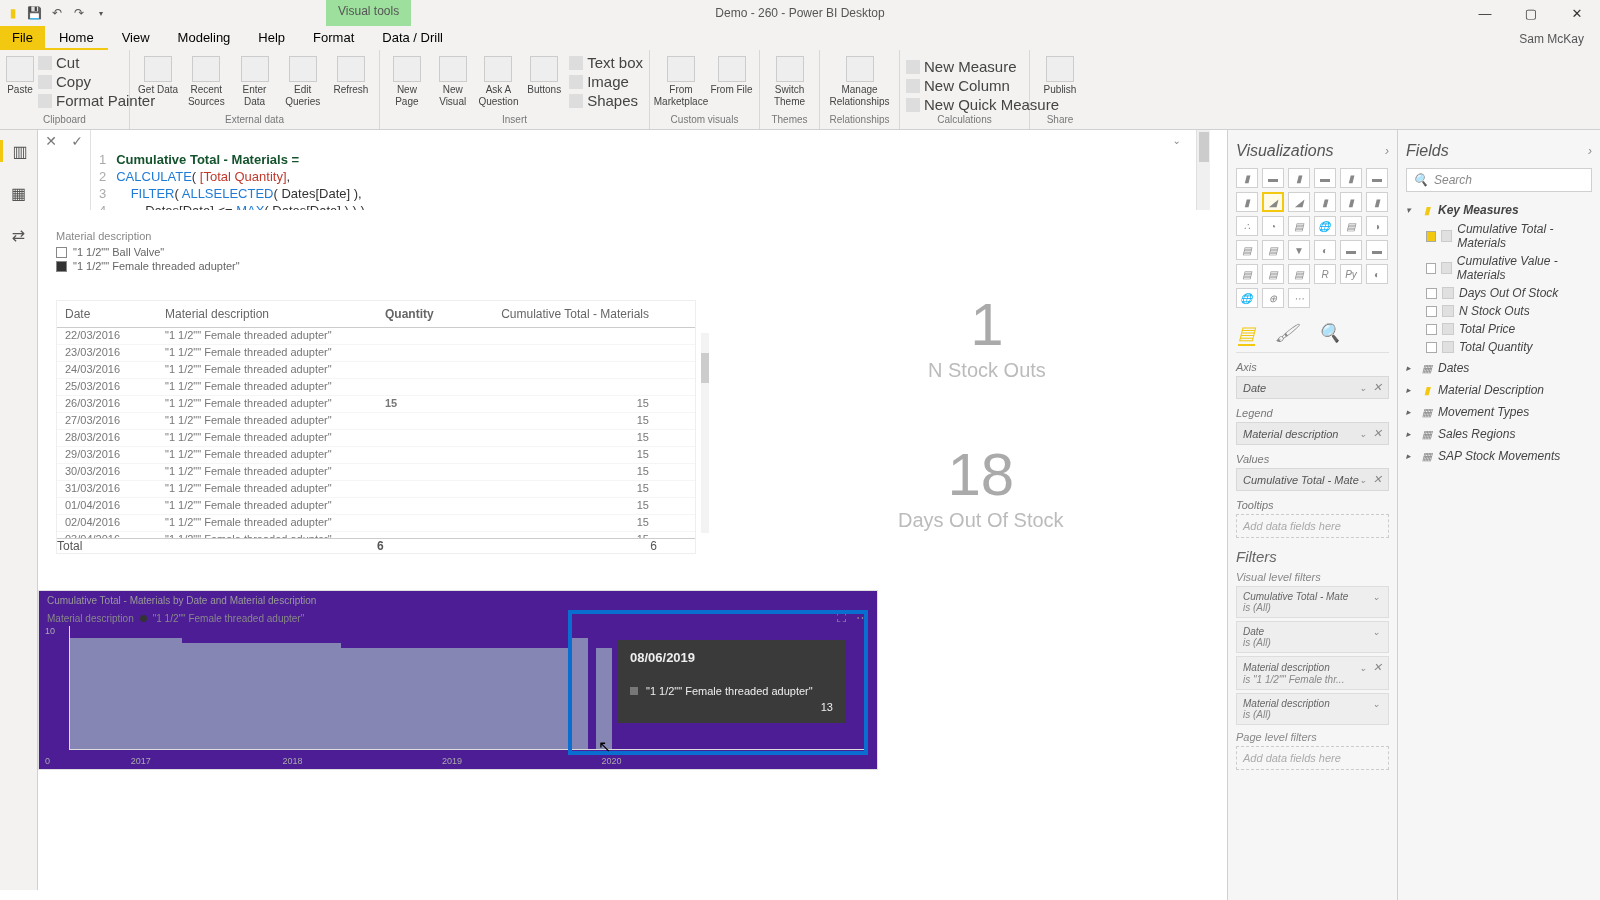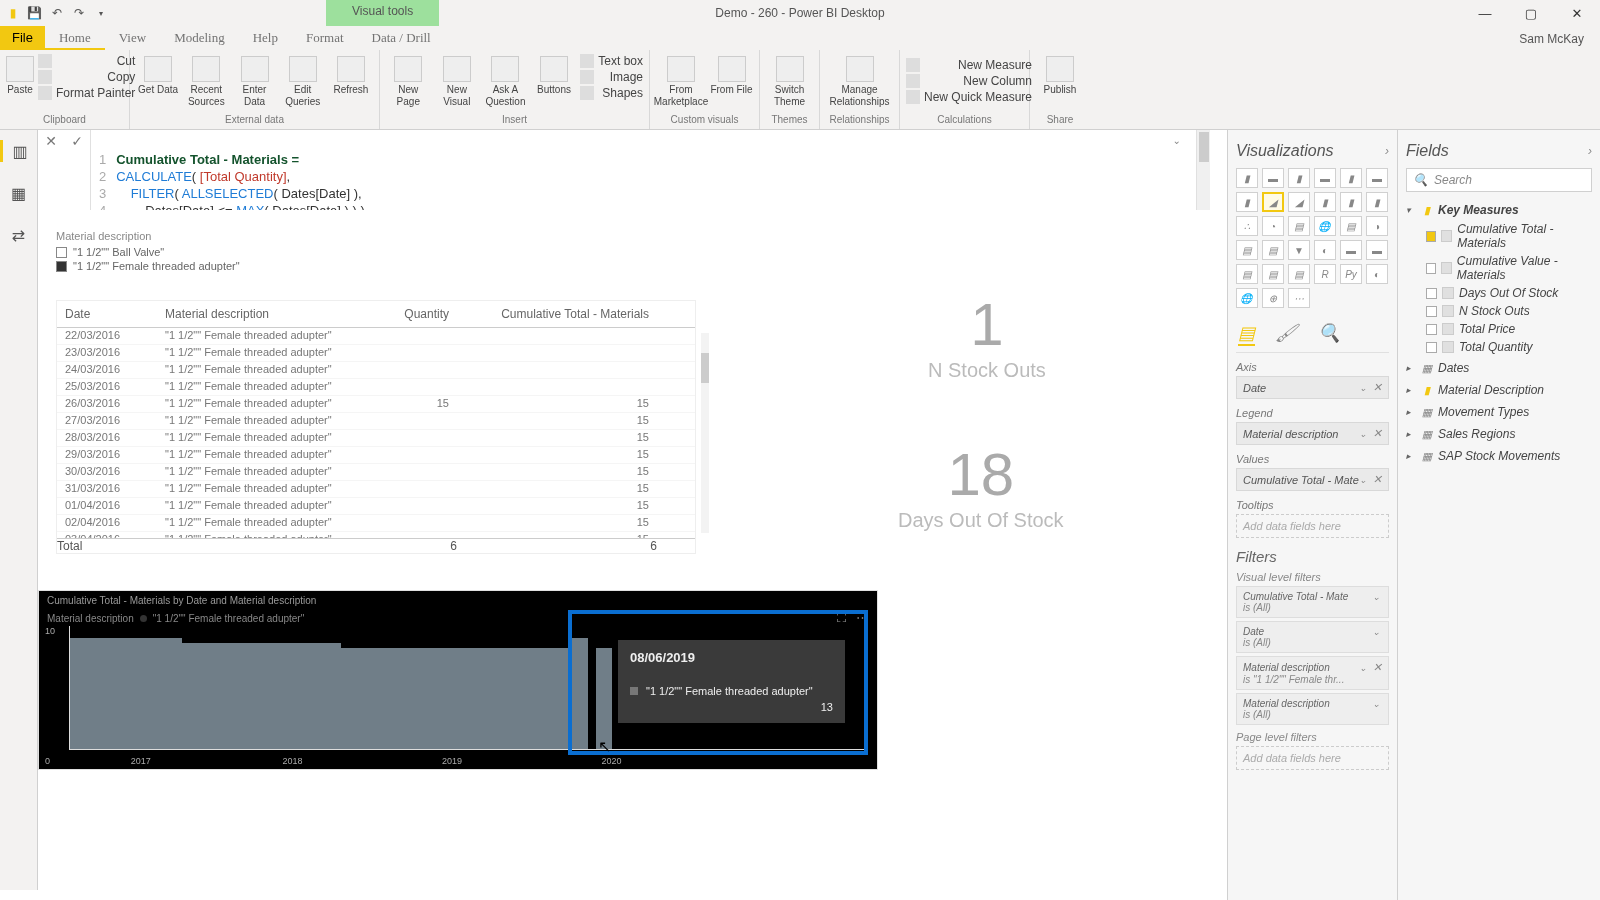--- a/index.html
+++ b/index.html
@@ -2,41 +2,41 @@
 <html><head>
 <meta charset="utf-8">
 <style>
 * { box-sizing: border-box; margin: 0; padding: 0; font-family: "Segoe UI", sans-serif; }
 body { width: 1600px; height: 900px; background: #fff; overflow: hidden; font-size: 12px; color: #333; }
 
 
 .titlebar { height: 26px; background: #f3f2f1; display: flex; align-items: center; position: relative; }
 .qat { display: flex; gap: 4px; padding-left: 4px; align-items: center; }
 .qat-icon { width: 18px; height: 18px; display: flex; align-items: center; justify-content: center; font-size: 12px; color: #555; cursor: pointer; }
-.vistool-tab { position: absolute; left: 326px; top: 0; height: 26px; background: #9de09d; color: #555; padding: 4px 26px; font-size: 12px; }
+.vistool-tab { position: absolute; left: 326px; top: 0; height: 26px; background: #9de09d; color: #555; padding: 4px 12px; font-size: 12px; }
 .title-text { position: absolute; left: 50%; transform: translateX(-50%); font-size: 12px; color: #555; }
 .winbtns { position: absolute; right: 0; top: 0; display: flex; }
 .winbtn { width: 46px; height: 26px; display: flex; align-items: center; justify-content: center; font-size: 13px; color: #333; cursor: pointer; }
 
 
 .menubar { height: 24px; background: #f3f2f1; display: flex; align-items: flex-end; }
 .file-tab { background: #f2c811; color: #000; padding: 4px 12px; height: 24px; font-size: 13px; }
-.menu-tab { padding: 4px 14px; height: 24px; font-size: 13px; color: #737373; cursor: pointer; font-family: Liberation Serif, serif; }
+.menu-tab { padding: 4px 14px; height: 24px; font-size: 13px; color: #000000; cursor: pointer; }
 .username { margin-left: auto; padding: 4px 16px; font-size: 12px; color: #555; }
 
 
 .ribbon { height: 80px; background: #f3f2f1; border-bottom: 1px solid #d0d0d0; display: flex; }
 .ribbon-group { border-right: 1px solid #d8d8d8; padding: 2px 6px; display: flex; flex-direction: column; justify-content: space-between; }
 .ribbon-group-label { font-size: 10px; color: #777; text-align: center; padding-bottom: 2px; }
 .ribbon-row { display: flex; gap: 4px; align-items: flex-start; flex: 1; }
 .rbtn-lg { display: flex; flex-direction: column; align-items: center; width: 50px; padding-top: 4px; cursor: pointer; }
 .rbtn-lg .ico { width: 28px; height: 26px; background: #eee; border: 1px solid #ccc; margin-bottom: 2px; }
 .rbtn-lg .lbl { font-size: 10px; text-align: center; line-height: 12px; color: #444; }
 .rbtn-sm-col { display: flex; flex-direction: column; gap: 2px; padding-top: 2px; }
-.rbtn-sm { display: flex; align-items: center; gap: 4px; font-size: 12px; color: #444; cursor: pointer; white-space: nowrap; justify-content: space-between; }
+.rbtn-sm { display: flex; align-items: center; gap: 4px; font-size: 15px; color: #444; cursor: pointer; white-space: nowrap; }
 .rico { width: 14px; height: 14px; background: #ddd; display: inline-block; }
 .rico-paste{background:linear-gradient(#f4d766,#e0b83c);}
 .rico-db{background:#f2c811;}
 .rico-chart{background:#6aa4d6;}
 .rico-rel{background:#888;}
 .rico-pub{background:#5ba668;}
 
 
 .leftrail { position: absolute; left: 0; top: 130px; width: 38px; height: 760px; background: #f3f2f1; border-right: 1px solid #d0d0d0; display: flex; flex-direction: column; align-items: center; gap: 20px; padding-top: 10px; }
 .leftrail .ritem { width: 22px; height: 22px; display:flex; align-items:center; justify-content:center; font-size:16px; color:#555; cursor:pointer;}
@@ -67,35 +67,35 @@
 .ds-handle { width: 18px; height: 18px; border: 2px solid #888; border-radius: 50%; background: #fff; position: absolute; top: -8px; cursor: pointer; }
 .material-slicer .ms-title { font-size: 11px; color: #888; margin-bottom: 4px; }
 .ms-row { display: flex; align-items: center; gap: 6px; font-size: 11px; color: #666; margin-bottom: 2px; }
 .ms-box { width: 11px; height: 11px; border: 1px solid #888; }
 .ms-box.checked { background: #333; }
 
 
 .table-visual { width: 640px; border: 1px solid #eee; font-size: 12px; position: absolute; }
 .tv-head { display: flex; border-bottom: 1px solid #ccc; color: #666; }
 .tv-head > div, .tv-row > div { padding: 6px 8px; }
-.c-date{width:100px;} .c-mat{width:220px;} .c-qty{width:80px;text-align:right;} .c-cum{width:200px;text-align:right;}
+.c-date{width:100px;} .c-mat{width:220px;} .c-qty{width:80px;text-align:left;font-weight:bold;} .c-cum{width:200px;text-align:right;}
 .tv-body { height: 210px; overflow: hidden; }
 .tv-row { display: flex; font-size: 11px; color: #777; border-bottom: 1px solid #f5f5f5; height: 17px; }
 .tv-row > div { padding: 1px 8px; }
 .tv-total { display: flex; border-top: 1px solid #ccc; font-size: 12px; color: #555; }
 .tv-scroll { position: absolute; right: -14px; top: 32px; width: 8px; height: 200px; background: #f3f3f3; }
 .tv-thumb { width: 8px; height: 30px; background: #ccc; margin-top: 20px; }
 
 
 .card { position: absolute; text-align: center; color: #bbb; }
 .card .big { font-size: 60px; font-weight: 300; color: #aaa; }
 .card .lbl { font-size: 20px; color: #bbb; }
 
 
-.chart-visual { position: absolute; left: 0; top: 380px; width: 840px; height: 180px; border: 1px solid #e0e0e0; background: #000000; }
+.chart-visual { position: absolute; left: 0; top: 380px; width: 840px; height: 180px; border: 1px solid #e0e0e0; background: #4c1d95; }
 .cv-head { display: flex; align-items: center; padding: 4px 8px; font-size: 10px; color: #999; gap: 8px; }
 .ch-title{flex:0 0 auto;}
 .ch-dot{width:7px;height:7px;border-radius:50%;background:#333;}
 .cv-icons{margin-left:auto;display:flex;gap:10px;color:#999;font-size:13px;}
 .cv-body{position:relative;height:140px;margin:0 10px 0 30px;}
 .cv-yaxis{position:absolute;left:-24px;top:0;height:100%;display:flex;flex-direction:column;justify-content:space-between;font-size:9px;color:#aaa;}
 .cv-plot{position:absolute;left:0;right:0;top:0;bottom:16px;border-left:1px solid #ddd;border-bottom:1px solid #ddd;}
 .cv-area{position:absolute;background:#9fb4c2;opacity:.7;}
 .cv-xaxis{position:absolute;left:0;right:0;bottom:0;display:flex;font-size:9px;color:#aaa;}
 .highlight-box{position:absolute;border:4px solid #0a6ed1;pointer-events:none;}

